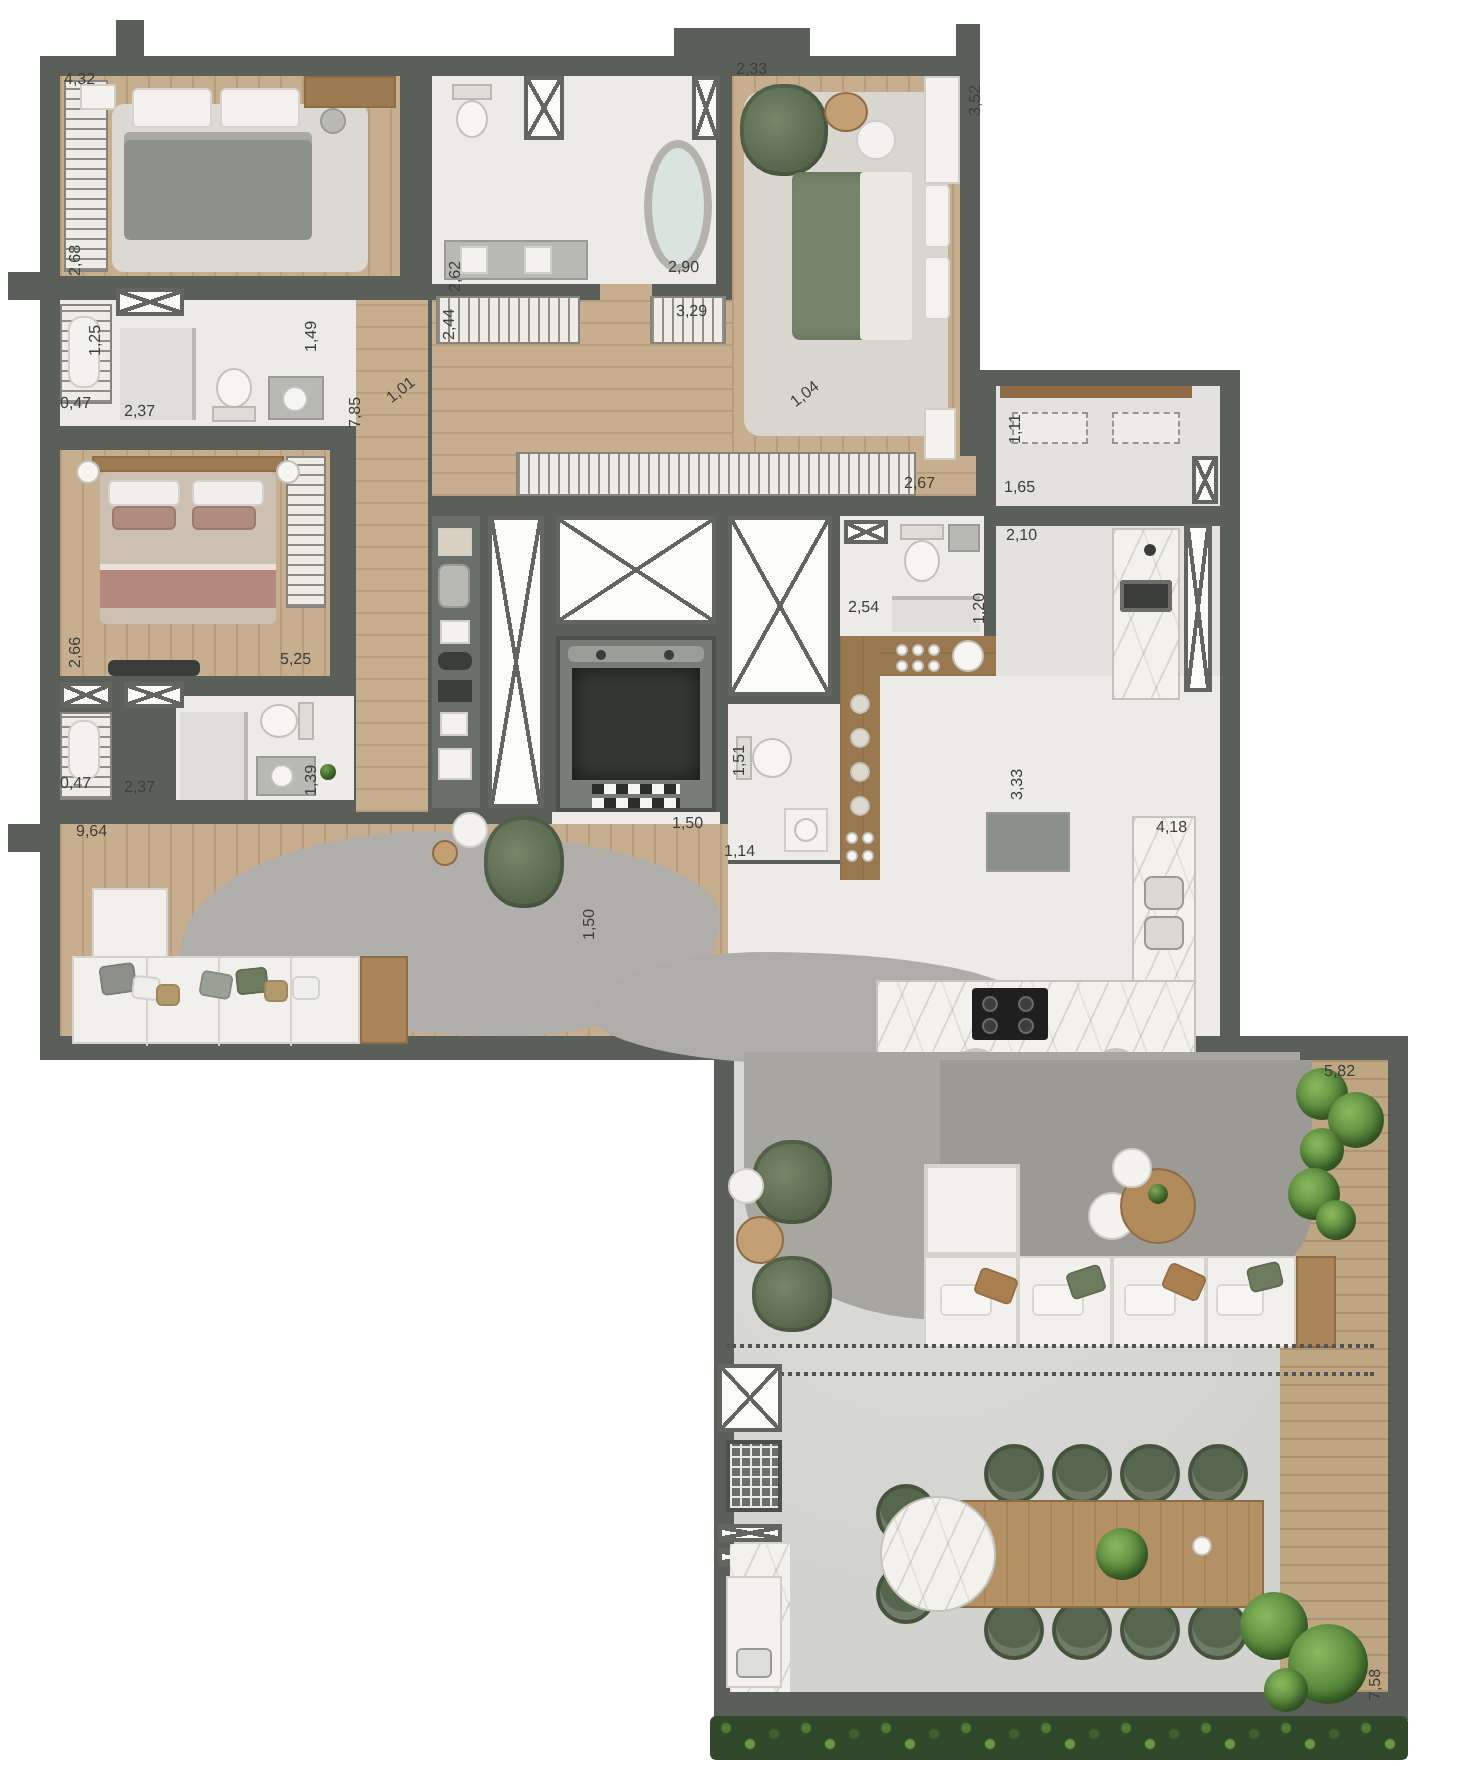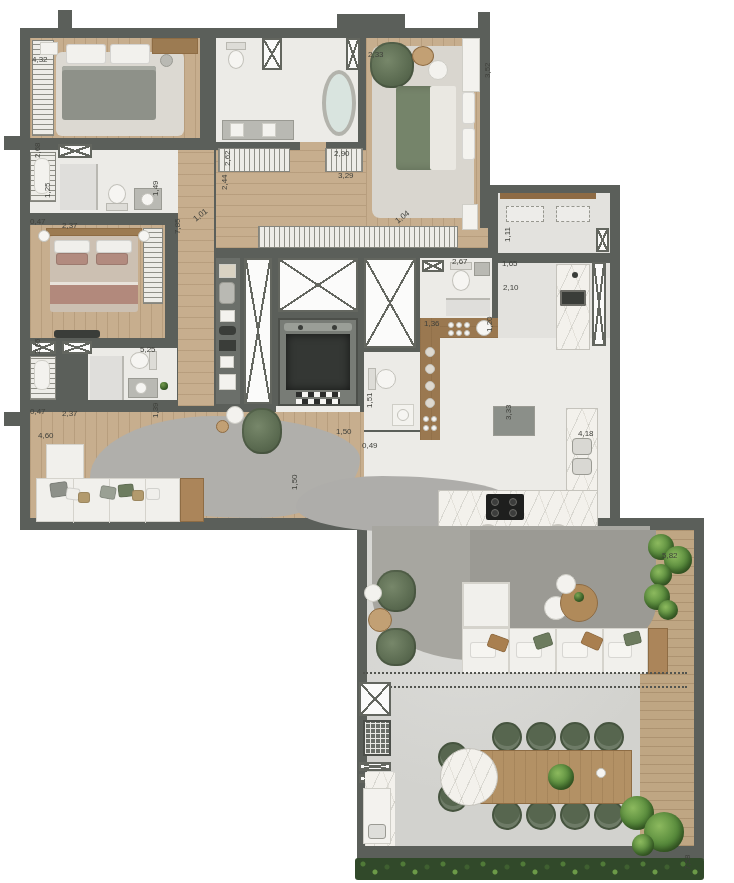--- a/index.html
+++ b/index.html
@@ -315,50 +315,50 @@
   <div class="pl" style="left:648px;top:534px;width:26px;height:26px;"></div>
   <div class="pl" style="left:664px;top:546px;width:28px;height:28px;"></div>
   <div class="pl" style="left:650px;top:564px;width:22px;height:22px;"></div>
   <div class="pl" style="left:644px;top:584px;width:26px;height:26px;"></div>
   <div class="pl" style="left:658px;top:600px;width:20px;height:20px;"></div>
   <div class="pl" style="left:620px;top:796px;width:34px;height:34px;"></div>
   <div class="pl" style="left:644px;top:812px;width:40px;height:40px;"></div>
   <div class="pl" style="left:632px;top:834px;width:22px;height:22px;"></div>
   <div class="planter" style="left:355px;top:858px;width:349px;height:22px;"></div>
 
-  <div id="labels" style="position:absolute;left:0;top:0;width:734px;height:822px;margin-top:20px;">
+  <div id="labels" style="position:absolute;left:0;top:0;width:734px;height:822px;">
       <span class="lbl" style="left: 32px; top: 36px;">4,32</span>
       <span class="lbl" style="left: 34px; top: 138px; transform: rotate(-90deg); transform-origin: 0px 0px;">2,68</span>
       <span class="lbl" style="left: 44px; top: 178px; transform: rotate(-90deg); transform-origin: 0px 0px;">1,25</span>
       <span class="lbl" style="left: 30px; top: 198px;">0,47</span>
       <span class="lbl" style="left: 62px; top: 202px;">2,37</span>
       <span class="lbl" style="left: 152px; top: 176px; transform: rotate(-90deg); transform-origin: 0px 0px;">1,49</span>
       <span class="lbl" style="left: 224px; top: 146px; transform: rotate(-90deg); transform-origin: 0px 0px;">2,62</span>
       <span class="lbl" style="left: 334px; top: 130px;">2,90</span>
       <span class="lbl" style="left: 221px; top: 170px; transform: rotate(-90deg); transform-origin: 0px 0px;">2,44</span>
       <span class="lbl" style="left: 338px; top: 152px;">3,29</span>
       <span class="lbl" style="left: 368px; top: 31px;">2,33</span>
       <span class="lbl" style="left: 484px; top: 58px; transform: rotate(-90deg); transform-origin: 0px 0px;">3,52</span>
       <span class="lbl" style="left: 452px; top: 238px;">2,67</span>
       <span class="lbl" style="left: 174px; top: 214px; transform: rotate(-90deg); transform-origin: 0px 0px;">7,85</span>
       <span class="lbl" style="left: 192px; top: 197px; transform: rotate(-38deg); transform-origin: 0px 0px;">1,01</span>
       <span class="lbl" style="left: 394px; top: 199px; transform: rotate(-38deg); transform-origin: 0px 0px;">1,04</span>
       <span class="lbl" style="left: 504px; top: 222px; transform: rotate(-90deg); transform-origin: 0px 0px;">1,11</span>
       <span class="lbl" style="left: 502px; top: 240px;">1,65</span>
       <span class="lbl" style="left: 503px; top: 264px;">2,10</span>
-      <span class="lbl" style="left: 424px; top: 300px;">1,36</span>
+      <span class="lbl" style="left: 424px; top: 300px;">2,54</span>
       <span class="lbl" style="left: 486px; top: 312px; transform: rotate(-90deg); transform-origin: 0px 0px;">1,20</span>
       <span class="lbl" style="left: 505px; top: 400px; transform: rotate(-90deg); transform-origin: 0px 0px;">3,33</span>
       <span class="lbl" style="left: 578px; top: 410px;">4,18</span>
       <span class="lbl" style="left: 366px; top: 388px; transform: rotate(-90deg); transform-origin: 0px 0px;">1,51</span>
-      <span class="lbl" style="left: 362px; top: 422px;">0,49</span>
+      <span class="lbl" style="left: 362px; top: 422px;">1,14</span>
       <span class="lbl" style="left: 336px; top: 408px;">1,50</span>
       <span class="lbl" style="left: 291px; top: 470px; transform: rotate(-90deg); transform-origin: 0px 0px;">1,50</span>
       <span class="lbl" style="left: 34px; top: 334px; transform: rotate(-90deg); transform-origin: 0px 0px;">2,66</span>
       <span class="lbl" style="left: 140px; top: 326px;">5,25</span>
       <span class="lbl" style="left: 30px; top: 388px;">0,47</span>
       <span class="lbl" style="left: 62px; top: 390px;">2,37</span>
       <span class="lbl" style="left: 152px; top: 398px; transform: rotate(-90deg); transform-origin: 0px 0px;">1,39</span>
-      <span class="lbl" style="left: 38px; top: 412px;">4,60</span>
+      <span class="lbl" style="left: 38px; top: 412px;">9,64</span>
       <span class="lbl" style="left: 662px; top: 532px;">5,82</span>
       <span class="lbl" style="left: 684px; top: 850px; transform: rotate(-90deg); transform-origin: 0px 0px;">7,58</span>
     </div>
 </div>
 
 </body></html>

